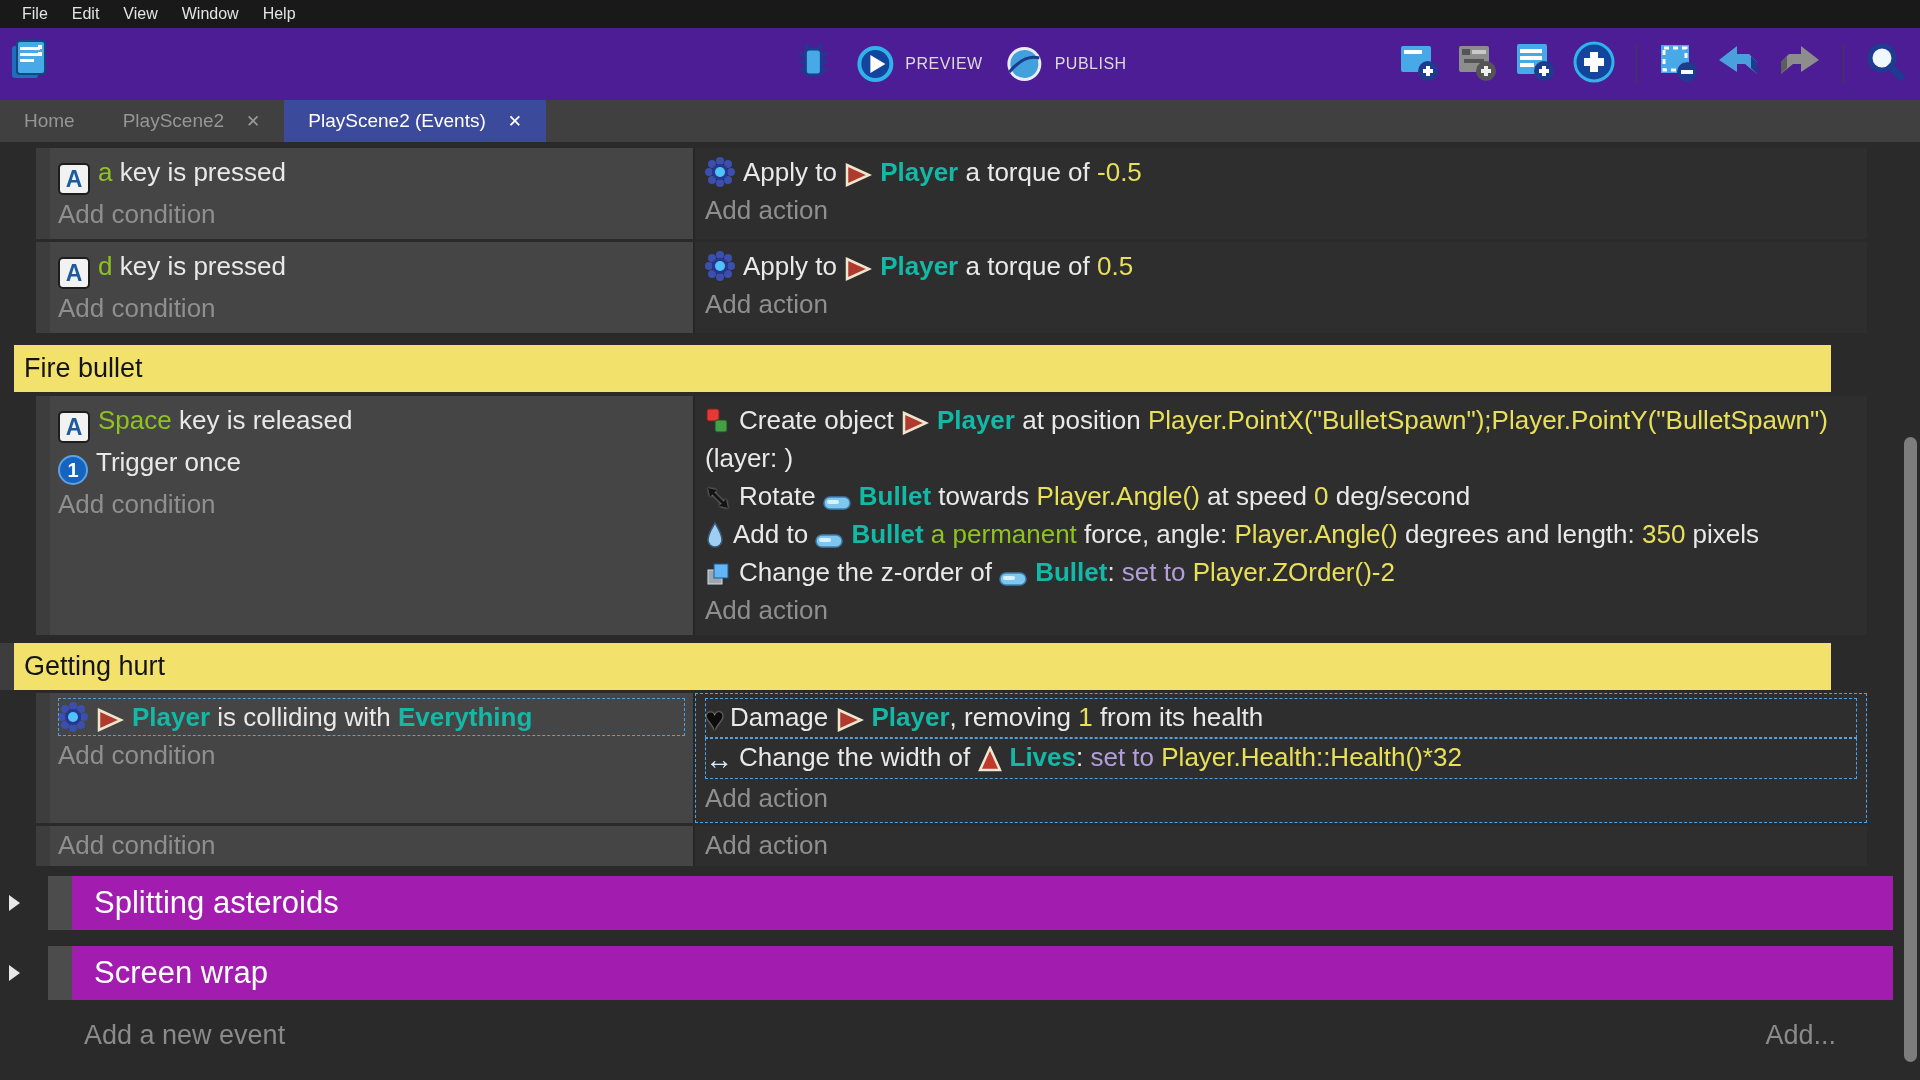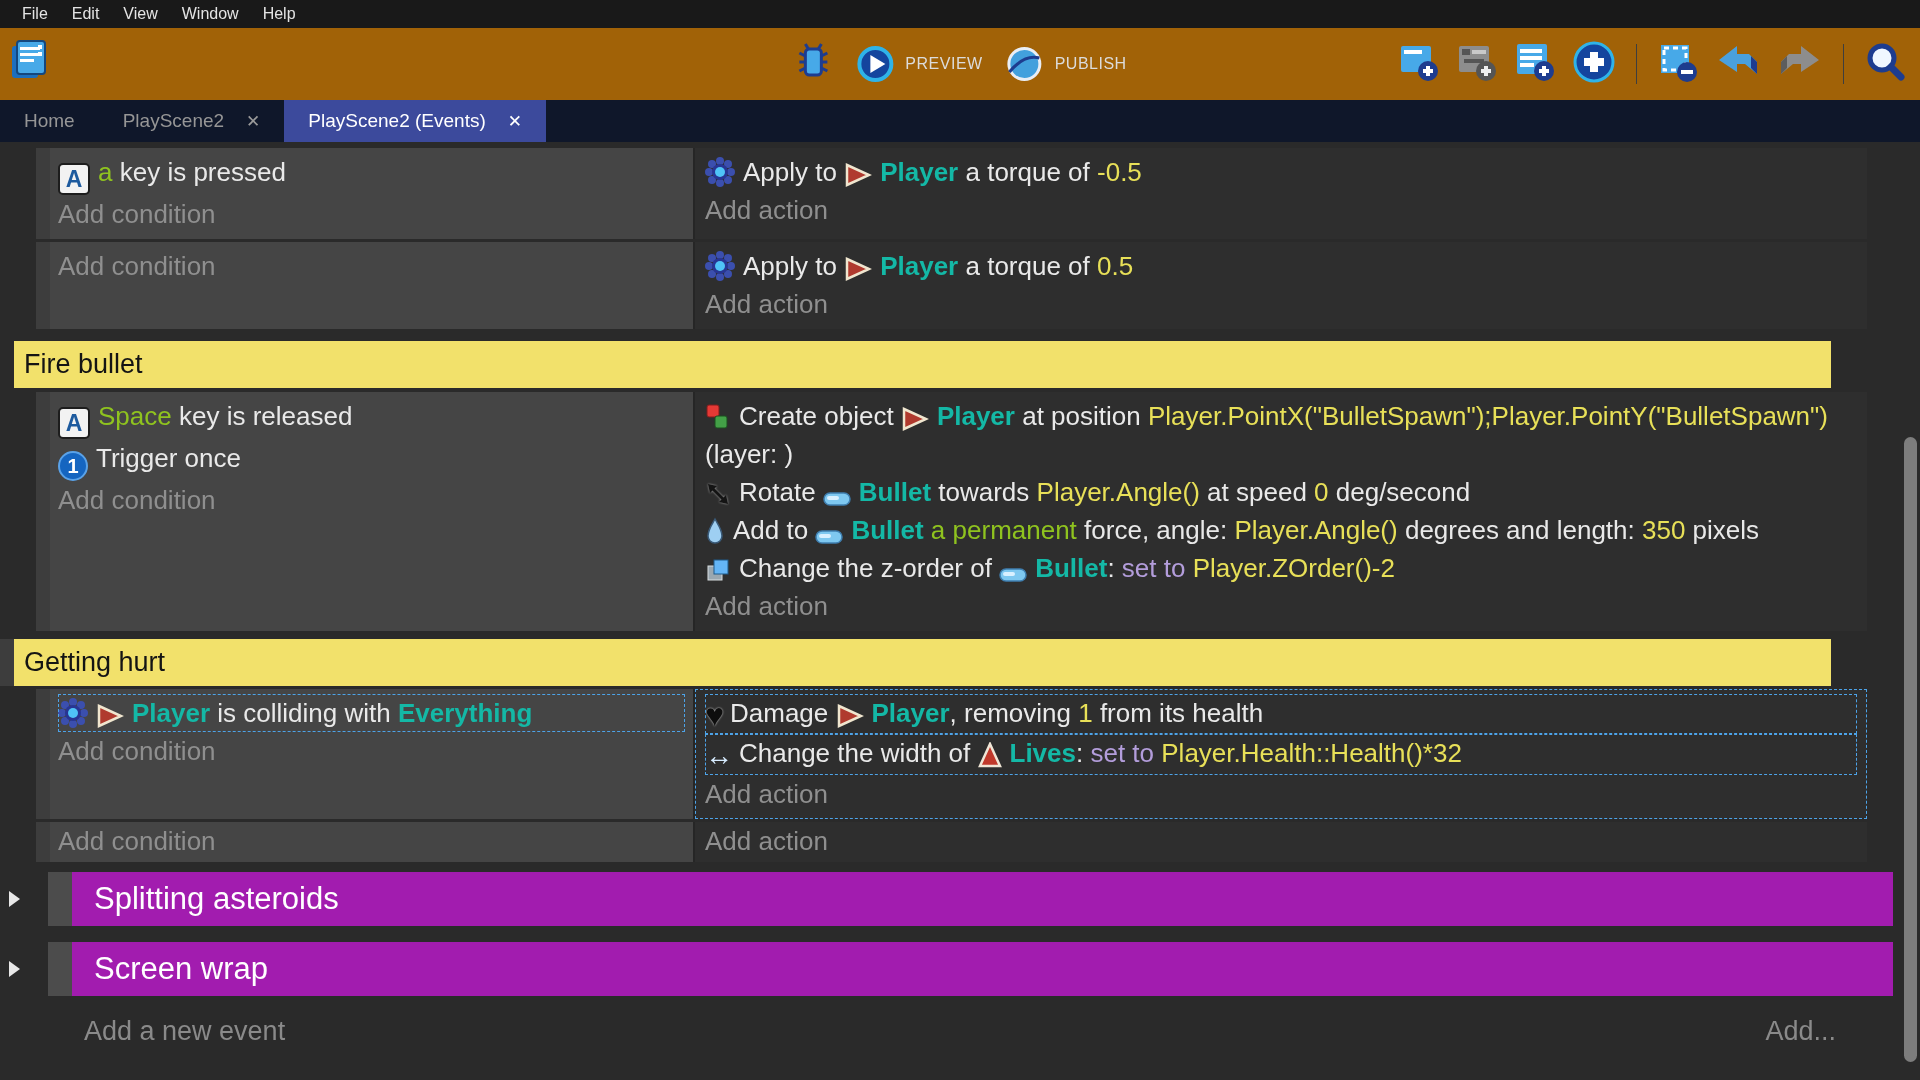--- a/index.html
+++ b/index.html
@@ -5,30 +5,30 @@
   * { margin:0; padding:0; box-sizing:border-box; }
   html,body { width:1920px; height:1080px; overflow:hidden; background:#2a2a2a;
               font-family:"Liberation Sans", sans-serif; }
   .app { width:1920px; height:926px; position:relative; background:#2a2a2a; }
 
   
   .menubar { height:28px; background:#191919; display:flex; align-items:center; padding-left:10px; }
   .menubar .mitem { color:#e4e4e4; font-size:16px; padding:0 12px; cursor:default; }
 
   
-  .toolbar { height:72px; background:#a16207; position:relative; display:flex; align-items:center; }
+  .toolbar { height:72px; background:#4c1d95; position:relative; display:flex; align-items:center; }
   .tb-left { position:absolute; left:8px; top:8px; }
   .tb-center { position:absolute; left:50%; transform:translateX(-50%); display:flex; align-items:center; gap:22px; }
   .tb-right { position:absolute; right:14px; display:flex; align-items:center; gap:16px; }
   .tb-btn { display:flex; align-items:center; gap:10px; cursor:pointer; }
   .tb-label { color:#dcdcdc; font-size:16px; letter-spacing:0.5px; }
   .tb-sep { width:1px; height:40px; background:#3e3e3e; margin:0 4px; }
 
   
-  .tabbar { height:42px; background:#0f172a; display:flex; align-items:stretch;text-align:right; }
+  .tabbar { height:42px; background:#404040; display:flex; align-items:stretch;text-align:right; }
   .tab { display:flex; align-items:center; padding:0 24px; font-size:19px; color:#969696; gap:22px; cursor:pointer; }
   .tab.active { background:#3c4a9c; color:#ffffff; }
   .tab .close { font-size:17px; color:#9a9a9a; }
   .tab.active .close { color:#ffffff; }
 
   
   .events { position:relative; height:938px; padding-top:6px; overflow:hidden; }
   .ev { display:flex; margin-left:36px; width:1831px; margin-bottom:3px; }
   .gutter { width:14px; background:#3d3d3d; flex:none; }
   .cond { width:643px; background:#454545; padding:5px 8px 6px 8px; flex:none; }
@@ -253,20 +253,23 @@
               <polygon points="3,2 25,12 3,22" fill="#b03a2e" stroke="#f0e6cf" stroke-width="2.5"></polygon>
             </svg><span class="obj">Player</span><span> a torque of </span><span class="expr">-0.5</span>
         </div>
         <div class="addlabel">Add action</div>
       </div>
     </div>
 
     <div class="ev">
       <div class="gutter"></div>
       <div class="cond">
+        <div class="line">
+          <span class="i i-kbd"></span><span class="key">d</span><span> key is pressed</span>
+        </div>
         <div class="addlabel">Add condition</div>
       </div>
       <div class="coldiv"></div>
       <div class="act">
         <div class="line">
           <svg class="i" width="30" height="30">
               <g fill="#3b4fae">
                 <circle cx="15" cy="4" r="4"></circle>
                 <circle cx="23" cy="7" r="4"></circle>
                 <circle cx="26" cy="15" r="4"></circle>

